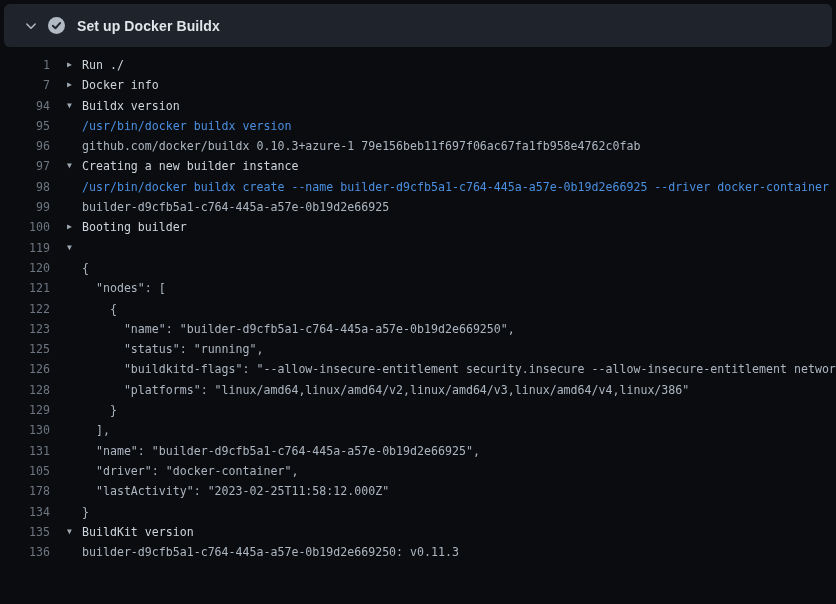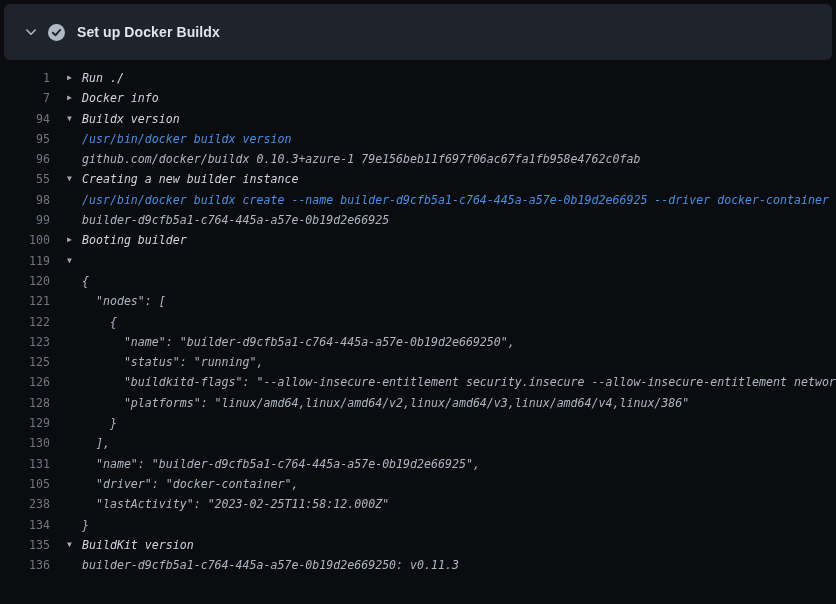--- a/index.html
+++ b/index.html
@@ -13,21 +13,21 @@
     --title:#dfe5ea;
   }
   *{box-sizing:border-box;margin:0;padding:0;}
   html,body{width:836px;height:604px;overflow:hidden;}
   body{
     background:var(--body-bg);
     font-family:"Liberation Sans", sans-serif;
   }
   .step-header{
     margin:4px 4px 0 4px;
-    height:56px;
+    height:43px;
     background:var(--header-bg);
     border-radius:6px;
     display:flex;
     align-items:center;
     padding:0 16px 0 20px;
     cursor:pointer;
   }
   .step-header .chev{
     width:14px;height:14px;flex:none;display:block;
   }
@@ -69,21 +69,20 @@
     width:15px;
     margin-left:17px;
     color:#9ea8b2;
     font-size:8px;
     text-align:left;
   }
   .row .text{
     flex:none;
     color:var(--text);
     white-space:pre;
-    font-style:italic;
   }
   .row.group{cursor:pointer;}
   .row.group .text{color:var(--group-title);}
   .row.cmd .text{color:var(--command);}
 </style>
 </head>
 <body>
 
 <div class="step-header">
   <svg class="chev" viewBox="0 0 16 16" fill="none">
@@ -116,21 +115,21 @@
     <span class="num">95</span>
     <span class="arrow"></span>
     <span class="text">/usr/bin/docker buildx version</span>
   </div>
     <div class="row">
     <span class="num">96</span>
     <span class="arrow"></span>
     <span class="text">github.com/docker/buildx 0.10.3+azure-1 79e156beb11f697f06ac67fa1fb958e4762c0fab</span>
   </div>
     <div class="row group">
-    <span class="num">55</span>
+    <span class="num">97</span>
     <span class="arrow">▼</span>
     <span class="text">Creating a new builder instance</span>
   </div>
     <div class="row cmd">
     <span class="num">98</span>
     <span class="arrow"></span>
     <span class="text">/usr/bin/docker buildx create --name builder-d9cfb5a1-c764-445a-a57e-0b19d2e66925 --driver docker-container</span>
   </div>
     <div class="row">
     <span class="num">99</span>
@@ -195,21 +194,21 @@
     <span class="num">131</span>
     <span class="arrow"></span>
     <span class="text">  "name": "builder-d9cfb5a1-c764-445a-a57e-0b19d2e66925",</span>
   </div>
     <div class="row">
     <span class="num">105</span>
     <span class="arrow"></span>
     <span class="text">  "driver": "docker-container",</span>
   </div>
     <div class="row">
-    <span class="num">238</span>
+    <span class="num">178</span>
     <span class="arrow"></span>
     <span class="text">  "lastActivity": "2023-02-25T11:58:12.000Z"</span>
   </div>
     <div class="row">
     <span class="num">134</span>
     <span class="arrow"></span>
     <span class="text">}</span>
   </div>
     <div class="row group">
     <span class="num">135</span>

